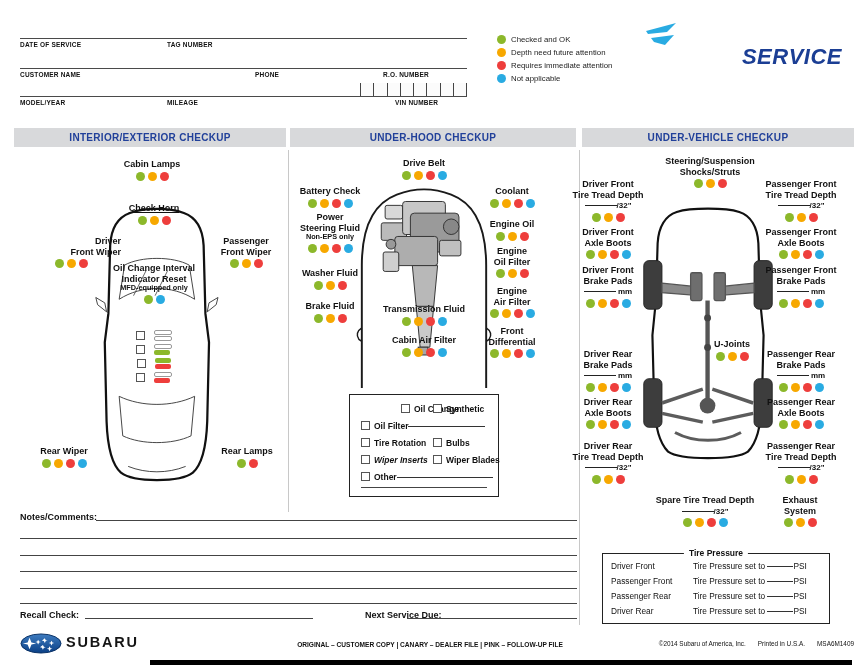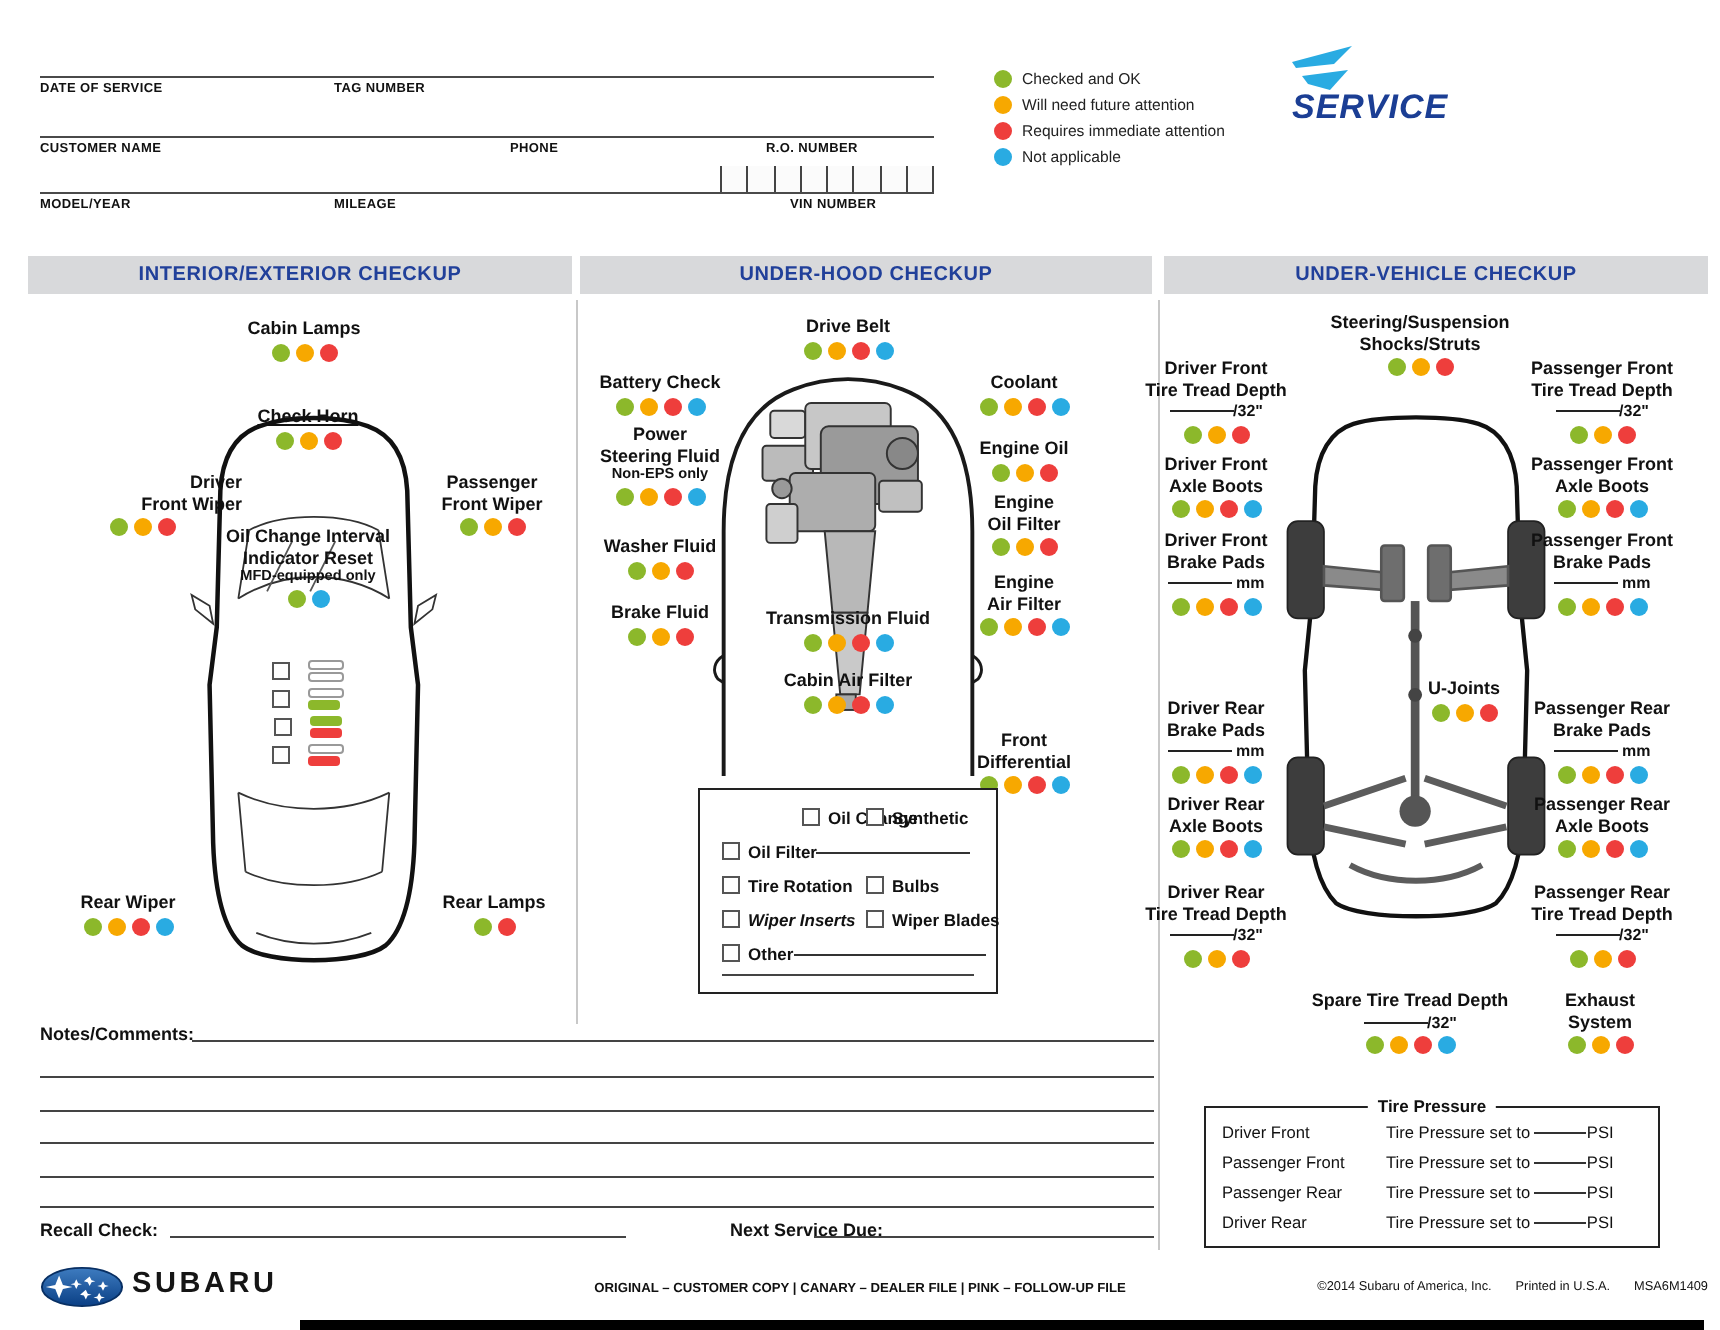--- a/index.html
+++ b/index.html
@@ -11,21 +11,21 @@
   .comb{position:absolute;display:flex;}
   .comb i{flex:1;border-left:1px solid #444;background:#fbfbfb;}
   .comb i:last-child{border-right:1px solid #444;}
   
   .lg-row{position:absolute;display:flex;align-items:center;gap:5px;font-size:7.8px;font-weight:500;color:#222;}
   .lg-row .dots{margin-top:0;}
   
   .xlogo{position:absolute;left:646px;top:22px;width:206px;}
   .xrow{display:flex;align-items:center;}
   .xword{font-size:34px;font-weight:800;font-style:italic;letter-spacing:-1.5px;color:#1B3E94;line-height:1;}
-  .xsvc{text-align:left;padding-right:10px;font-size:17px;font-weight:800;font-style:italic;color:#1B3E94;margin-top:-6px;letter-spacing:.5px;}
+  .xsvc{text-align:right;padding-right:10px;font-size:22px;font-weight:800;font-style:italic;color:#1B3E94;margin-top:-6px;letter-spacing:.5px;}
   
   .colhead{position:absolute;height:19px;background:#d8d9db;color:#21409A;font-weight:bold;font-size:10px;letter-spacing:.3px;display:flex;align-items:center;justify-content:center;}
   .vsep{position:absolute;width:1px;background:#c8c8c8;}
   
   .item{position:absolute;text-align:center;font-weight:bold;font-size:9px;line-height:1.18;color:#111;}
   .ilabel{white-space:pre-line;}
   .sub{font-size:7.3px;font-weight:bold;}
   .dots{display:flex;justify-content:center;gap:3px;margin-top:2px;}
   .dot{width:9px;height:9px;border-radius:50%;display:inline-block;}
   .measure{margin-top:1px;font-size:8px;font-weight:bold;}
@@ -87,21 +87,21 @@
 <div class="lg-row" style="left:497px;top:35px;">
   <span class="dots">
       <span class="dot" style="background: rgb(140, 184, 43);"></span>
     </span>
   <span>Checked and OK</span>
 </div>
 <div class="lg-row" style="left:497px;top:48px;">
   <span class="dots">
       <span class="dot" style="background: rgb(247, 168, 0);"></span>
     </span>
-  <span>Will need future attention</span>
+  <span>Depth need future attention</span>
 </div>
 <div class="lg-row" style="left:497px;top:61px;">
   <span class="dots">
       <span class="dot" style="background: rgb(238, 62, 60);"></span>
     </span>
   <span>Requires immediate attention</span>
 </div>
 <div class="lg-row" style="left:497px;top:74px;">
   <span class="dots">
       <span class="dot" style="background: rgb(41, 171, 226);"></span>
@@ -365,21 +365,21 @@
 </div>
 <div class="item" style="left:374px;top:335px;width:100px;">
   <div class="ilabel">Cabin Air Filter</div>
   <div class="dots">
       <span class="dot" style="background: rgb(140, 184, 43);"></span>
       <span class="dot" style="background: rgb(247, 168, 0);"></span>
       <span class="dot" style="background: rgb(238, 62, 60);"></span>
       <span class="dot" style="background: rgb(41, 171, 226);"></span>
     </div>
 </div>
-<div class="item" style="left:462px;top:326px;width:100px;margin-top:39px;">
+<div class="item" style="left:462px;top:326px;width:100px;">
   <div class="ilabel">Front
 Differential</div>
   <div class="dots">
       <span class="dot" style="background: rgb(140, 184, 43);"></span>
       <span class="dot" style="background: rgb(247, 168, 0);"></span>
       <span class="dot" style="background: rgb(238, 62, 60);"></span>
       <span class="dot" style="background: rgb(41, 171, 226);"></span>
     </div>
 </div>
 

